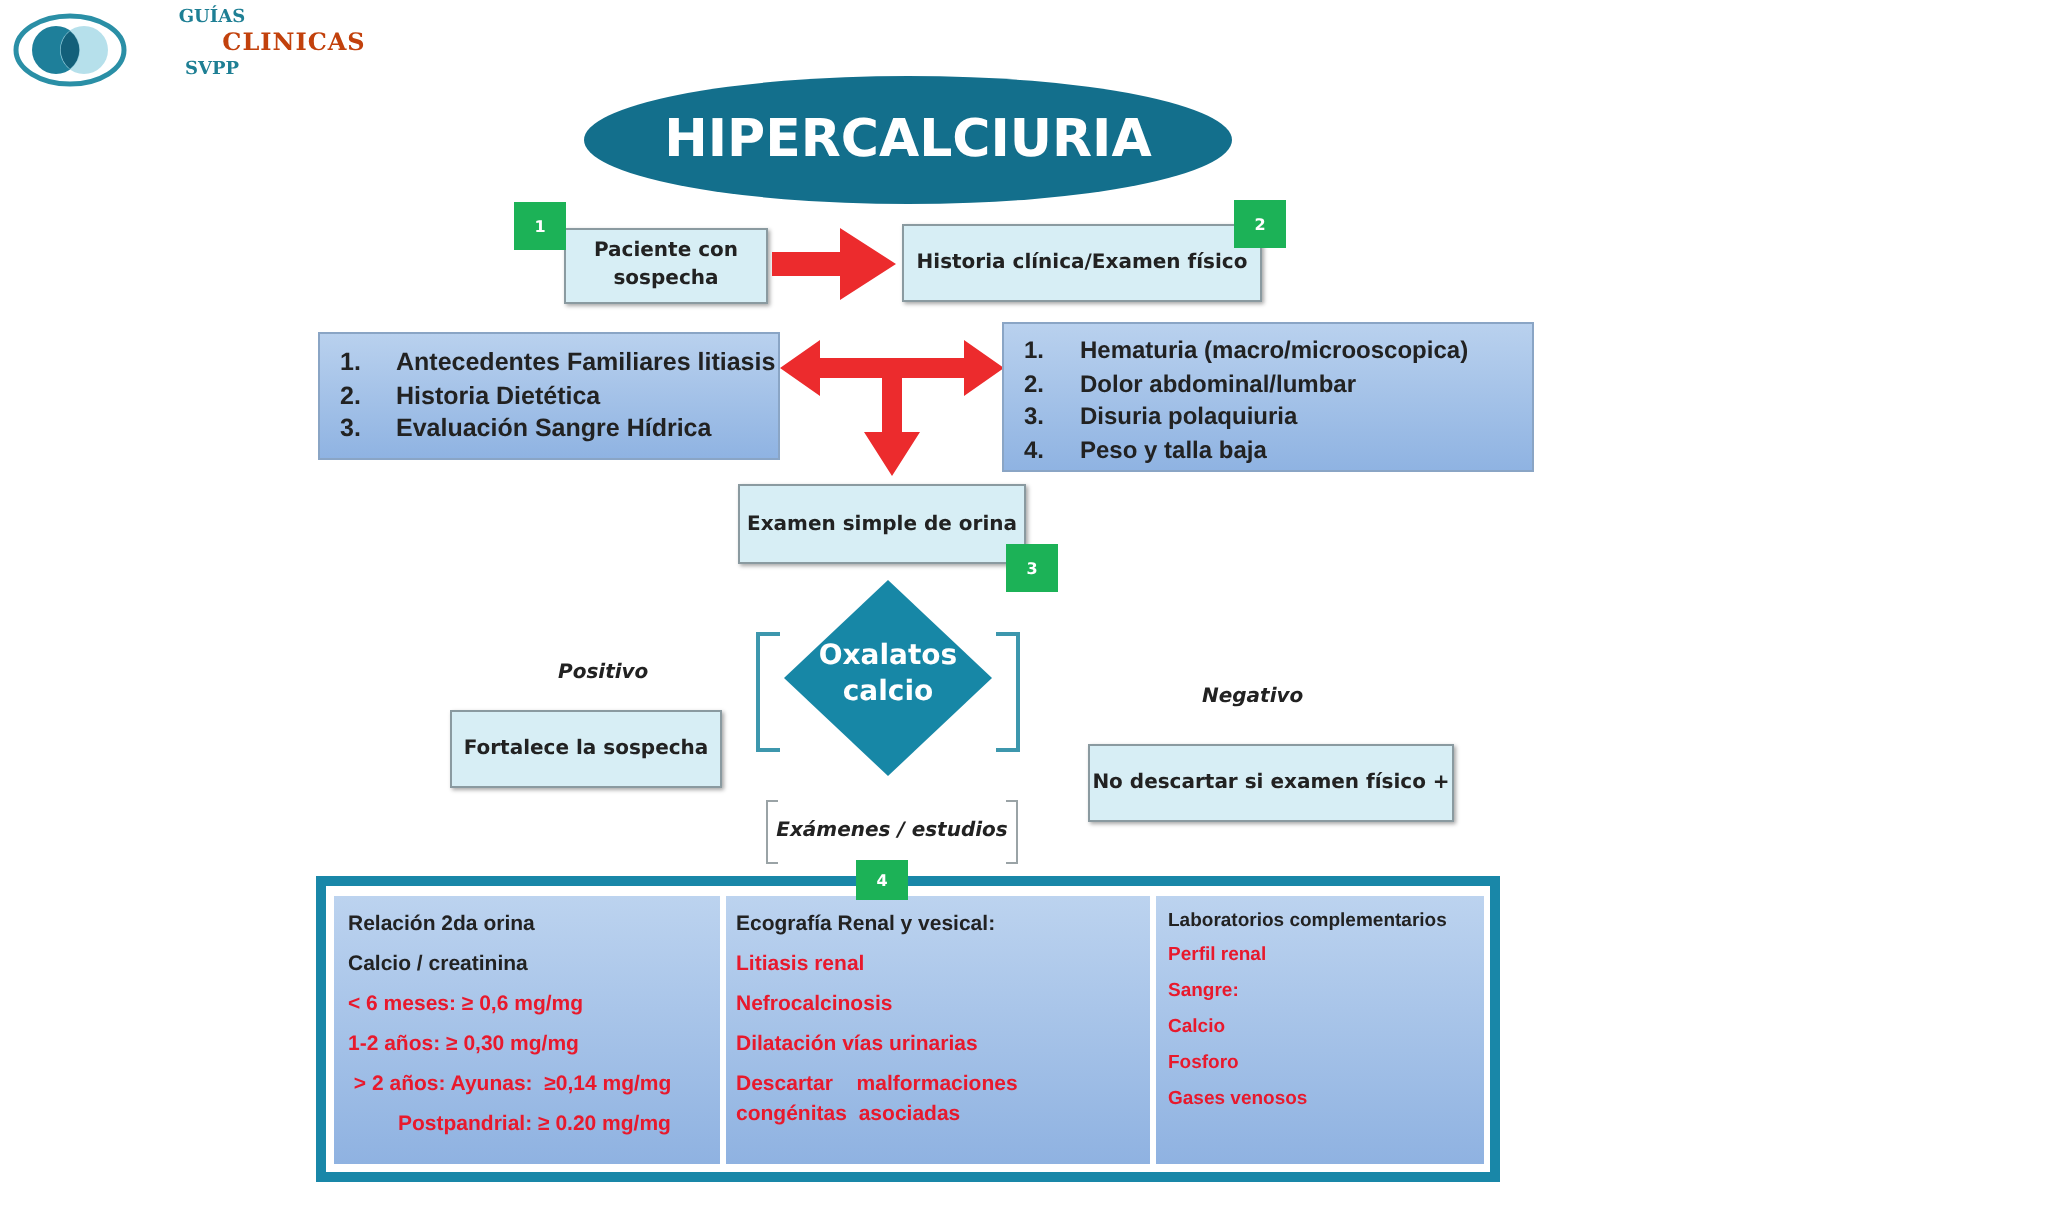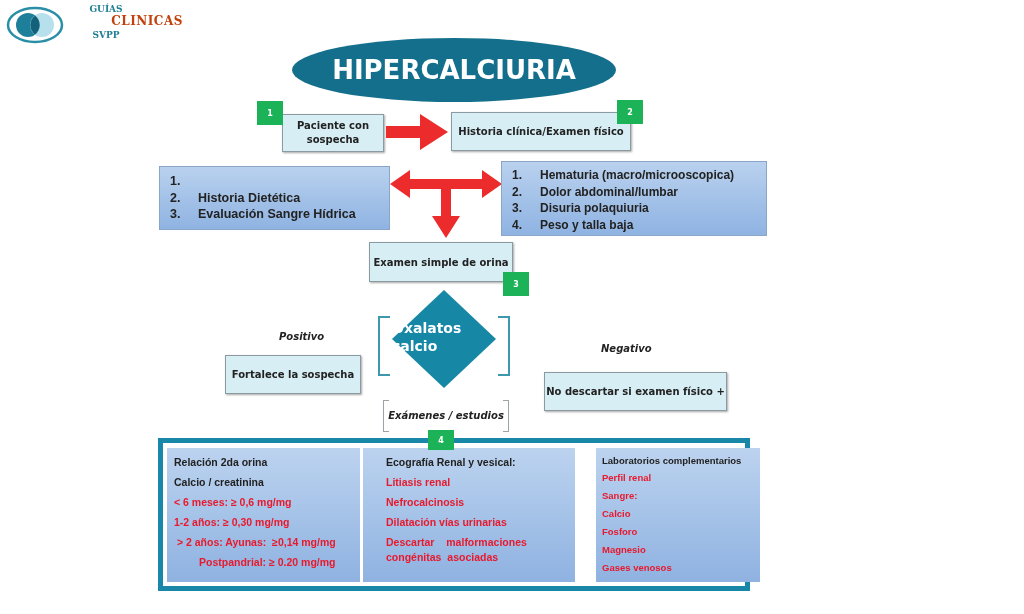--- a/index.html
+++ b/index.html
@@ -50,20 +50,21 @@
 
 <div class="box" style="left:451px;top:112px;width:178px;height:37px;">
   <span>Historia clínica/Examen físico</span>
 </div>
 <div class="badge" style="left:617px;top:100px;">2</div>
 
 <div class="list-box" style="left:159px;top:166px;width:231px;height:64px;padding:6px 0 0 10px;box-sizing:border-box;">
   <ol>
     <li>
         <span class="num">1.</span>
+        <span>Antecedentes Familiares litiasis</span>
       </li>
     <li>
         <span class="num">2.</span>
         <span>Historia Dietética</span>
       </li>
     <li>
         <span class="num">3.</span>
         <span>Evaluación Sangre Hídrica</span>
       </li>
   </ol>
@@ -98,21 +99,21 @@
   <span>Examen simple de orina</span>
 </div>
 <div class="badge" style="left:503px;top:272px;">3</div>
 
 <div class="bracket" style="left:378px;top:316px;width:10px;height:56px;border-right:none;"></div>
 <div class="bracket" style="left:498px;top:316px;width:10px;height:56px;border-left:none;"></div>
 
 <svg class="abs" style="left:392px;top:290px;" width="104" height="98" viewBox="0 0 104 98">
   <polygon points="52,0 104,49 52,98 0,49" fill="#1787a6"></polygon>
 </svg>
-<div class="abs" style="left:392px;top:319px;width:104px;text-align:left;color:#fff;font-size:14px;font-weight:bold;line-height:18px;">
+<div class="abs" style="left:392px;top:319px;width:104px;text-align:center;color:#fff;font-size:14px;font-weight:bold;line-height:18px;">
   <div>Oxalatos</div>
   <div>calcio</div>
 </div>
 
 <div class="label" style="left:279px;top:331px;">Positivo</div>
 <div class="box" style="left:225px;top:355px;width:134px;height:37px;">
   <span>Fortalece la sospecha</span>
 </div>
 <div class="label" style="left:601px;top:343px;">Negativo</div>
 <div class="box" style="left:544px;top:372px;width:181px;height:37px;">
@@ -132,31 +133,30 @@
 
 <div class="panel" style="left:167px;top:448px;width:193px;height:134px;padding:4px 0 0 7px;box-sizing:border-box;">
   <div class="line dark">Relación 2da orina</div>
   <div class="line dark">Calcio / creatinina</div>
   <div class="line red">&lt; 6 meses: ≥ 0,6 mg/mg</div>
   <div class="line red">1-2 años:  ≥ 0,30 mg/mg</div>
   <div class="line red" style="white-space:pre;"> &gt; 2 años: Ayunas:  ≥0,14 mg/mg</div>
   <div class="line red" style="padding-left:25px;">Postpandrial: ≥ 0.20 mg/mg</div>
 </div>
 
-<div class="panel" style="left:363px;top:448px;width:212px;height:134px;padding:4px 7px 0 23px;box-sizing:border-box;">
+<div class="panel" style="left:363px;top:448px;width:212px;height:134px;padding:4px 7px 0 5px;box-sizing:border-box;">
   <div class="line dark">Ecografía Renal y vesical:</div>
   <div class="line red">Litiasis renal</div>
   <div class="line red">Nefrocalcinosis</div>
   <div class="line red">Dilatación vías urinarias</div>
   <div class="red" style="line-height:15px;padding-top:3px;white-space:pre-wrap;word-spacing:3px;">Descartar  malformaciones  congénitas asociadas</div>
 </div>
 
-<div class="panel" style="left:596px;top:448px;width:164px;height:134px;padding:5px 0 0 6px;box-sizing:border-box;font-size:9.5px;">
+<div class="panel" style="left:578px;top:448px;width:164px;height:134px;padding:5px 0 0 6px;box-sizing:border-box;font-size:9.5px;">
   <div class="dark" style="line-height:16px;">Laboratorios complementarios</div>
   <div class="red" style="line-height:18px;">Perfil renal</div>
   <div class="red" style="line-height:18px;">Sangre:</div>
   <div class="red" style="line-height:18px;">Calcio</div>
   <div class="red" style="line-height:18px;">Fosforo</div>
-  <div class="red" style="line-height:18px;">Magnesio</div>
   <div class="red" style="line-height:18px;">Gases venosos</div>
 </div>
 
 <div class="badge" style="left:428px;top:430px;height:20px;">4</div>
 
 </body></html>

